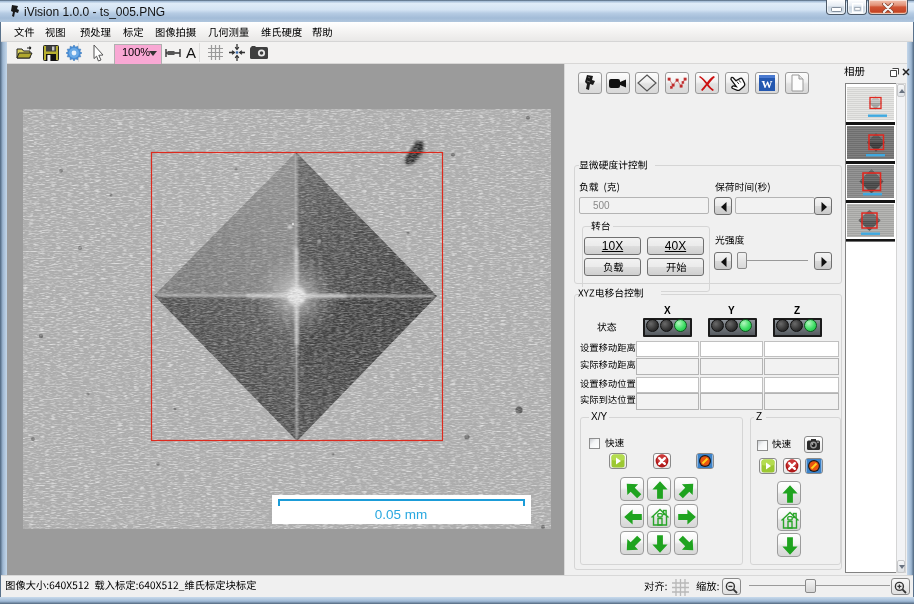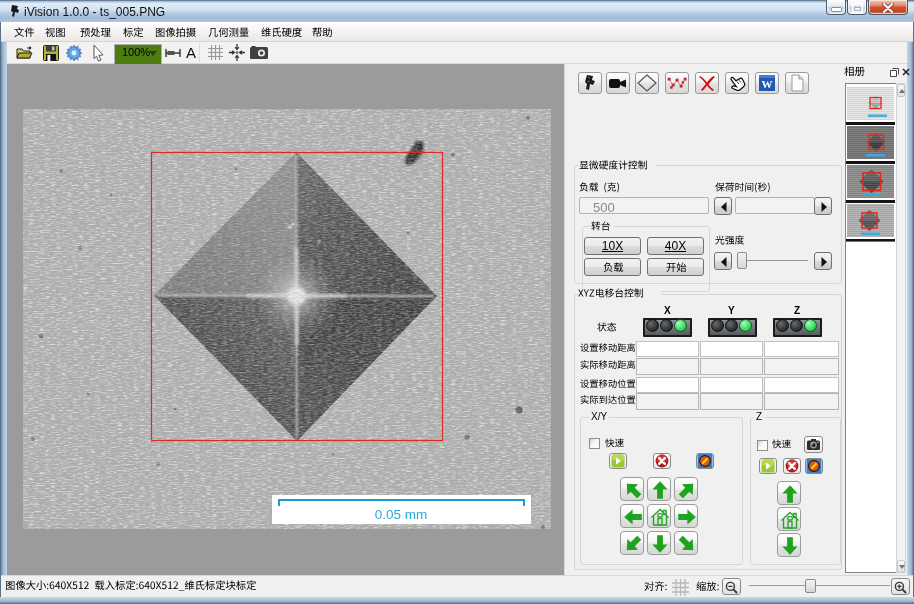--- a/index.html
+++ b/index.html
@@ -24,21 +24,21 @@
 
 #menubar { left:1px; top:22px; width:912px; height:20px; background:linear-gradient(180deg,#ffffff,#f2f1f0 60%,#e9e8e7); border-bottom:1px solid #d5d5d5; }
 
 
 #toolbar { left:7px; top:42px; width:900px; height:22px; background:#f3f2f1; border-bottom:1px solid #d8d7d6; }
 .tsep { position:absolute; top:2px; width:3px; height:17px;
   background-image:radial-gradient(circle 1px at 1px 1px,#b9b8b7 60%,transparent 61%); background-size:3px 4px; background-repeat:repeat-y; }
 .tline { position:absolute; top:1px; width:1px; height:19px; background:#dddcdb; }
 
 
-#combo { left:107px; top:2px; width:48px; height:24px; background:#4d7c0f; border:1px solid #b0b0b0; font-size:11px; }
+#combo { left:107px; top:2px; width:48px; height:24px; background:#f9a8d4; border:1px solid #b0b0b0; font-size:11px; }
 
 
 #client { left:7px; top:64px; width:557px; height:511px; background:#9b9b9b; }
 #imgarea { left:16px; top:45px; width:528px; height:420px; overflow:hidden; }
 
 
 #rpanel { left:564px; top:64px; width:279px; height:511px; background:#f0f0f0; border-left:1px solid #d8d8d8; }
 .rtbtn { position:absolute; top:8px; width:24px; height:22px; border:1px solid #9a9a9a; border-radius:3px;
   background:linear-gradient(180deg,#fdfdfd,#f0f0f0 45%,#e2e2e2 55%,#d8d8d8); }
 #resultbox { left:8px; top:43px; width:262px; height:35px; background:#fff; border:1px solid #eeeedd; border-radius:8px;
@@ -384,21 +384,21 @@
 
     <div class="grpbox" style="left:9px;top:101px;width:268px;height:119px">
       <div class="grplabel" style="left:4px;width:76px;height:12px"></div>
         <svg class="abs" style="left:4.0px;top:-6.0px;" width="68.6" height="12.2" viewBox="0 0 68.6 12.2">
           <path d="M2.4 3H7.4V4.1H2.4ZM2.4 1.5H7.4V2.5H2.4ZM1.7 0.9V4.7H8.2V0.9ZM8 5.4C7.7 6 7.1 6.9 6.7 7.4L7.3 7.7C7.7 7.1 8.3 6.4 8.7 5.7ZM1.2 5.7C1.6 6.3 2.1 7.2 2.3 7.7L2.9 7.4C2.7 6.9 2.2 6.1 1.8 5.5ZM5.6 5V8.2H4.1V5H3.4V8.2H0.4V8.9H9.4V8.2H6.3V5Z M11.7 0.4C11.4 1 10.7 1.8 10.1 2.3C10.2 2.5 10.4 2.7 10.5 2.9C11.2 2.3 11.9 1.4 12.4 0.6ZM13 5.5V6.6C13 7.3 12.9 8.2 12.3 8.9C12.4 9 12.7 9.2 12.7 9.4C13.5 8.6 13.6 7.5 13.6 6.7V6.1H14.9V7.2C14.9 7.6 14.8 7.8 14.7 7.8C14.7 8 14.9 8.3 14.9 8.5C15.1 8.3 15.3 8.1 16.5 7.3C16.4 7.2 16.3 6.9 16.3 6.8L15.5 7.2V5.5ZM17 3.1H18.2C18.1 4.3 17.9 5.3 17.5 6.2C17.2 5.4 17.1 4.4 16.9 3.4ZM12.6 4.3V4.9H15.8V4.8C16 4.9 16.1 5.1 16.2 5.2C16.3 5 16.4 4.8 16.5 4.5C16.7 5.4 16.9 6.2 17.2 7C16.7 7.8 16.2 8.4 15.4 8.9C15.5 9 15.7 9.3 15.8 9.4C16.5 9 17.1 8.4 17.5 7.7C17.8 8.4 18.3 9 18.8 9.4C18.9 9.2 19.1 8.9 19.3 8.8C18.7 8.4 18.2 7.8 17.9 7C18.4 5.9 18.7 4.6 18.9 3.1H19.2V2.4H17.2C17.3 1.8 17.4 1.2 17.5 0.5L16.8 0.4C16.6 1.9 16.4 3.4 15.8 4.4V4.3ZM12.8 1.2V3.5H15.8V1.2H15.3V2.9H14.6V0.4H14V2.9H13.3V1.2ZM11.9 2.4C11.5 3.4 10.7 4.4 10 5.1C10.1 5.3 10.3 5.6 10.4 5.8C10.7 5.5 11 5.2 11.2 4.8V9.4H11.9V3.8C12.2 3.4 12.4 3 12.6 2.6Z M23.8 2.4V6.1H25.8C25.7 6.6 25.6 7.1 25.3 7.5C24.9 7.2 24.7 6.8 24.5 6.4L23.8 6.6C24.1 7.1 24.4 7.6 24.9 8C24.5 8.3 23.9 8.6 23.1 8.8C23.3 9 23.5 9.3 23.6 9.4C24.4 9.2 25 8.8 25.4 8.4C26.2 8.9 27.3 9.3 28.7 9.4C28.7 9.2 28.9 8.9 29.1 8.8C27.8 8.7 26.7 8.4 25.8 7.9C26.2 7.4 26.4 6.7 26.5 6.1H28.7V2.4H26.6V1.5H28.9V0.8H23.6V1.5H25.9V2.4ZM24.5 4.5H25.9V5L25.9 5.5H24.5ZM26.5 5.5 26.6 5V4.5H28V5.5ZM24.5 3H25.9V4H24.5ZM26.6 3H28V4H26.6ZM20.1 0.9V1.6H21.3C21.1 3.1 20.6 4.5 19.9 5.4C20 5.6 20.2 6 20.2 6.2C20.4 6 20.6 5.7 20.8 5.4V9H21.4V8.2H23.3V3.9H21.4C21.7 3.2 21.9 2.4 22 1.6H23.4V0.9ZM21.4 4.6H22.7V7.5H21.4Z M33.2 2.3V3.2H31.6V3.8H33.2V5.4H37V3.8H38.6V3.2H37V2.3H36.3V3.2H33.9V2.3ZM36.3 3.8V4.8H33.9V3.8ZM36.8 6.6C36.4 7.1 35.8 7.5 35.1 7.9C34.4 7.5 33.8 7.1 33.4 6.6ZM31.7 6V6.6H33L32.7 6.8C33.1 7.3 33.6 7.8 34.3 8.2C33.3 8.5 32.3 8.6 31.3 8.7C31.4 8.9 31.5 9.2 31.6 9.3C32.8 9.2 34 9 35 8.6C36 9 37.2 9.3 38.4 9.4C38.5 9.2 38.7 8.9 38.8 8.8C37.7 8.7 36.7 8.5 35.9 8.2C36.7 7.7 37.4 7.1 37.9 6.2L37.4 6L37.3 6ZM34 0.5C34.2 0.8 34.3 1.1 34.4 1.4H30.6V4C30.6 5.5 30.6 7.6 29.8 9.1C29.9 9.1 30.3 9.3 30.4 9.4C31.2 7.9 31.4 5.6 31.4 4V2.1H38.7V1.4H35.3C35.1 1 34.9 0.7 34.8 0.3Z M40.5 1C41.1 1.5 41.8 2.2 42.1 2.6L42.6 2C42.3 1.6 41.6 1 41 0.6ZM39.7 3.5V4.2H41.2V7.7C41.2 8.1 40.9 8.4 40.7 8.5C40.9 8.7 41.1 9 41.1 9.2C41.3 9 41.6 8.8 43.4 7.5C43.3 7.4 43.2 7 43.2 6.8L42 7.7V3.5ZM45.3 0.4V3.6H42.8V4.4H45.3V9.4H46.1V4.4H48.6V3.6H46.1V0.4Z M55.8 3.2C56.4 3.8 57.3 4.6 57.7 5L58.1 4.5C57.7 4.1 56.9 3.3 56.3 2.8ZM54.5 2.8C54 3.5 53.3 4.1 52.6 4.6C52.8 4.7 53 5 53.1 5.1C53.8 4.6 54.6 3.8 55.1 3ZM50.6 0.4V2.3H49.4V3H50.6V5.3C50.1 5.5 49.7 5.6 49.3 5.7L49.5 6.5L50.6 6.1V8.5C50.6 8.6 50.6 8.6 50.4 8.6C50.3 8.7 49.9 8.7 49.5 8.6C49.6 8.8 49.7 9.1 49.7 9.3C50.3 9.3 50.7 9.3 51 9.2C51.2 9.1 51.3 8.9 51.3 8.5V5.8L52.4 5.4L52.2 4.8L51.3 5.1V3H52.3V2.3H51.3V0.4ZM52.3 8.4V9.1H58.4V8.4H55.8V6H57.8V5.3H53V6H55V8.4ZM54.8 0.6C54.9 0.9 55.1 1.3 55.2 1.6H52.6V3.3H53.3V2.2H57.6V3.2H58.3V1.6H56C55.9 1.2 55.6 0.8 55.4 0.4Z M65.4 1.3V6.7H66.1V1.3ZM67.2 0.5V8.4C67.2 8.6 67.1 8.6 67 8.6C66.8 8.6 66.2 8.6 65.7 8.6C65.8 8.8 65.9 9.2 65.9 9.4C66.6 9.4 67.2 9.3 67.5 9.2C67.8 9.1 67.9 8.9 67.9 8.4V0.5ZM60.2 0.6C60 1.6 59.7 2.6 59.2 3.2C59.4 3.3 59.7 3.4 59.9 3.5C60 3.2 60.2 2.9 60.3 2.5H61.6V3.5H59.2V4.2H61.6V5.2H59.7V8.6H60.4V5.9H61.6V9.4H62.3V5.9H63.7V7.9C63.7 8 63.7 8 63.6 8C63.5 8 63.1 8 62.7 8C62.8 8.2 62.9 8.4 62.9 8.6C63.5 8.6 63.8 8.6 64.1 8.5C64.3 8.4 64.4 8.2 64.4 7.9V5.2H62.3V4.2H64.7V3.5H62.3V2.5H64.3V1.8H62.3V0.4H61.6V1.8H60.6C60.7 1.5 60.8 1.1 60.9 0.8Z" fill="#000"></path>
         </svg>
       <svg class="abs" style="left:4.0px;top:16.0px;" width="40.9" height="12.2" viewBox="0 0 40.9 12.2">
           <path d="M5.1 7.7C6.4 8.3 7.7 8.9 8.5 9.4L9 8.9C8.2 8.4 6.8 7.8 5.6 7.3ZM4.6 4.6C4.4 7 4 8.2 0.6 8.8C0.7 8.9 0.9 9.2 1 9.4C4.6 8.8 5.2 7.3 5.4 4.6ZM3.3 1.9H5.9C5.7 2.3 5.4 2.8 5 3.2H2.2C2.6 2.8 3 2.3 3.3 1.9ZM3.4 0.4C2.9 1.4 1.9 2.7 0.5 3.6C0.7 3.8 1 4 1.1 4.2C1.4 3.9 1.7 3.7 1.9 3.4V7.5H2.7V3.9H7.3V7.5H8.1V3.2H5.9C6.3 2.7 6.7 2.1 6.9 1.6L6.4 1.2L6.3 1.3H3.8C3.9 1 4.1 0.8 4.2 0.5Z M17 0.9C17.5 1.3 18 1.9 18.2 2.2L18.8 1.8C18.5 1.5 18 1 17.5 0.6ZM18 3.7C17.8 4.6 17.4 5.5 16.9 6.4C16.8 5.5 16.6 4.4 16.6 3.2H19.1V2.6H16.5C16.5 1.9 16.5 1.2 16.5 0.4H15.8C15.8 1.2 15.8 1.9 15.8 2.6H13.4V1.8H15.1V1.2H13.4V0.4H12.7V1.2H10.8V1.8H12.7V2.6H10.3V3.2H15.8C15.9 4.8 16.1 6.1 16.4 7.2C15.9 7.9 15.4 8.5 14.8 8.9C14.9 9.1 15.2 9.3 15.3 9.4C15.8 9 16.3 8.5 16.7 8C17.1 8.8 17.6 9.3 18.2 9.3C18.9 9.3 19.1 8.9 19.2 7.4C19.1 7.3 18.8 7.2 18.7 7C18.6 8.2 18.5 8.6 18.3 8.6C17.8 8.6 17.5 8.1 17.2 7.3C17.8 6.3 18.3 5.1 18.7 3.9ZM10.4 7.7 10.5 8.4 13.1 8.1V9.4H13.7V8.1L15.5 7.9V7.3L13.7 7.4V6.5H15.3V5.9H13.7V5.1H13.1V5.9H11.7C11.9 5.6 12.1 5.2 12.3 4.8H15.5V4.2H12.6C12.7 3.9 12.8 3.7 12.9 3.4L12.2 3.2C12.1 3.5 12 3.9 11.9 4.2H10.5V4.8H11.6C11.4 5.1 11.3 5.4 11.2 5.5C11.1 5.8 10.9 6 10.8 6C10.8 6.2 10.9 6.5 11 6.7C11.1 6.6 11.4 6.5 11.8 6.5H13.1V7.5Z M26.8 10.5 27.4 10.3C26.5 8.9 26.1 7.2 26.1 5.6C26.1 3.9 26.5 2.3 27.4 0.9L26.8 0.6C25.9 2.1 25.4 3.7 25.4 5.6C25.4 7.5 25.9 9.1 26.8 10.5Z M30.3 3.8H35.1V5.4H30.3ZM32.3 0.4V1.4H28.5V2H32.3V3.1H29.6V6H31.1C30.9 7.4 30.4 8.3 28.2 8.8C28.4 8.9 28.6 9.2 28.7 9.4C31 8.9 31.7 7.8 31.9 6H33.4V8.3C33.4 9.1 33.6 9.3 34.5 9.3C34.7 9.3 35.9 9.3 36.1 9.3C36.9 9.3 37.1 8.9 37.2 7.5C37 7.4 36.7 7.3 36.5 7.2C36.5 8.4 36.4 8.6 36 8.6C35.8 8.6 34.8 8.6 34.6 8.6C34.2 8.6 34.1 8.6 34.1 8.3V6H35.9V3.1H33.1V2H37V1.4H33.1V0.4Z M38.6 10.5C39.5 9.1 40 7.5 40 5.6C40 3.7 39.5 2.1 38.6 0.6L38 0.9C38.9 2.3 39.3 3.9 39.3 5.6C39.3 7.2 38.9 8.9 38 10.3Z" fill="#000"></path>
         </svg>
       <div class="tbox" style="left:4px;top:31px;width:130px;border-radius:2px">
-          <span style="position:absolute;left:13px;top:2px;font-size:13px;color:#8a8a8a">500</span>
+          <span style="position:absolute;left:13px;top:2px;font-size:10px;color:#8a8a8a">500</span>
         </div>
       <svg class="abs" style="left:140.0px;top:16.0px;" width="55.6" height="12.2" viewBox="0 0 55.6 12.2">
           <path d="M4.4 1.5H8.1V3.3H4.4ZM3.7 0.9V4H5.9V5.2H3V5.9H5.4C4.8 6.9 3.7 7.9 2.7 8.4C2.9 8.5 3.1 8.8 3.2 9C4.2 8.4 5.2 7.4 5.9 6.4V9.4H6.6V6.3C7.3 7.4 8.2 8.4 9.1 9C9.2 8.8 9.4 8.6 9.6 8.4C8.7 7.9 7.7 6.9 7 5.9H9.3V5.2H6.6V4H8.8V0.9ZM2.7 0.4C2.1 1.9 1.2 3.4 0.2 4.3C0.4 4.5 0.6 4.9 0.6 5C1 4.7 1.4 4.2 1.7 3.8V9.4H2.4V2.7C2.8 2 3.1 1.3 3.4 0.6Z M13.2 3.2V3.9H17.4V8.5C17.4 8.6 17.4 8.7 17.2 8.7C17 8.7 16.4 8.7 15.7 8.7C15.8 8.9 15.9 9.2 16 9.4C16.8 9.4 17.4 9.3 17.7 9.2C18 9.1 18.1 8.9 18.1 8.5V3.9H19.1V3.2ZM12.4 2.7C11.8 3.9 11 4.9 10.1 5.6C10.2 5.8 10.5 6.1 10.6 6.3C10.9 6 11.2 5.7 11.5 5.3V9.4H12.2V4.4C12.6 3.9 12.8 3.4 13.1 2.9ZM13.4 4.8V8.2H14V7.6H16.5V4.8ZM14 5.4H15.8V7H14ZM16 0.4V1.2H13.3V0.4H12.6V1.2H10.4V1.9H12.6V2.8H13.3V1.9H16V2.8H16.8V1.9H19.1V1.2H16.8V0.4Z M24.2 4.2C24.8 4.9 25.4 6 25.7 6.6L26.4 6.2C26.1 5.6 25.4 4.6 24.9 3.9ZM22.8 4.7V6.9H21.1V4.7ZM22.8 4H21.1V1.9H22.8ZM20.4 1.2V8.4H21.1V7.6H23.5V1.2ZM27.1 0.4V2.4H23.9V3.1H27.1V8.3C27.1 8.5 27 8.6 26.8 8.6C26.6 8.6 25.9 8.6 25.1 8.6C25.2 8.8 25.3 9.1 25.4 9.3C26.4 9.3 27 9.3 27.3 9.2C27.7 9.1 27.8 8.8 27.8 8.3V3.1H29V2.4H27.8V0.4Z M30.3 2.6V9.4H31V2.6ZM30.4 0.9C30.9 1.3 31.4 1.9 31.6 2.3L32.2 1.9C32 1.5 31.5 0.9 31 0.5ZM33.1 5.7H35.5V7.1H33.1ZM33.1 3.8H35.5V5.1H33.1ZM32.4 3.2V7.7H36.2V3.2ZM32.8 0.9V1.6H37.6V8.5C37.6 8.6 37.6 8.7 37.4 8.7C37.3 8.7 36.9 8.7 36.5 8.7C36.6 8.9 36.7 9.2 36.7 9.4C37.3 9.4 37.7 9.4 38 9.2C38.3 9.1 38.3 8.9 38.3 8.5V0.9Z M41.5 10.5 42.1 10.3C41.2 8.9 40.8 7.2 40.8 5.6C40.8 3.9 41.2 2.3 42.1 0.9L41.5 0.6C40.6 2.1 40.1 3.7 40.1 5.6C40.1 7.5 40.6 9.1 41.5 10.5Z M47.3 2.1C47.2 3.1 46.9 4.3 46.6 5C46.8 5.1 47.1 5.2 47.2 5.3C47.6 4.5 47.9 3.3 48 2.2ZM50.1 2.1C50.6 3 51 4.1 51.2 4.8L51.9 4.6C51.7 3.9 51.2 2.8 50.7 1.9ZM50.7 5.2C50 7.1 48.5 8.2 46 8.7C46.2 8.9 46.4 9.2 46.4 9.4C49 8.8 50.6 7.5 51.4 5.4ZM48.7 0.4V6.5H49.4V0.4ZM46.2 0.5C45.4 0.9 44.1 1.1 43 1.3C43.1 1.5 43.2 1.7 43.2 1.9C43.7 1.8 44.1 1.8 44.6 1.7V3.2H42.9V3.8H44.5C44.1 5 43.4 6.2 42.8 6.9C42.9 7.1 43.1 7.4 43.2 7.6C43.7 7 44.2 6 44.6 5.1V9.4H45.3V4.9C45.6 5.3 46 5.9 46.1 6.3L46.6 5.7C46.4 5.4 45.6 4.3 45.3 4V3.8H46.7V3.2H45.3V1.5C45.8 1.4 46.2 1.3 46.6 1.1Z M53.3 10.5C54.2 9.1 54.7 7.5 54.7 5.6C54.7 3.7 54.2 2.1 53.3 0.6L52.7 0.9C53.6 2.3 54 3.9 54 5.6C54 7.2 53.6 8.9 52.7 10.3Z" fill="#000"></path>
         </svg>
       <div class="arrbtn" style="left:139px;top:31px">
           <svg width="18" height="18" viewBox="0 0 18 18">
             <path d="M11.5 4 L6 9 L11.5 14 Z" fill="#111"></path>
           </svg>
         </div>
       <div class="tbox" style="left:160px;top:31px;width:80px;border-radius:2px"></div>

